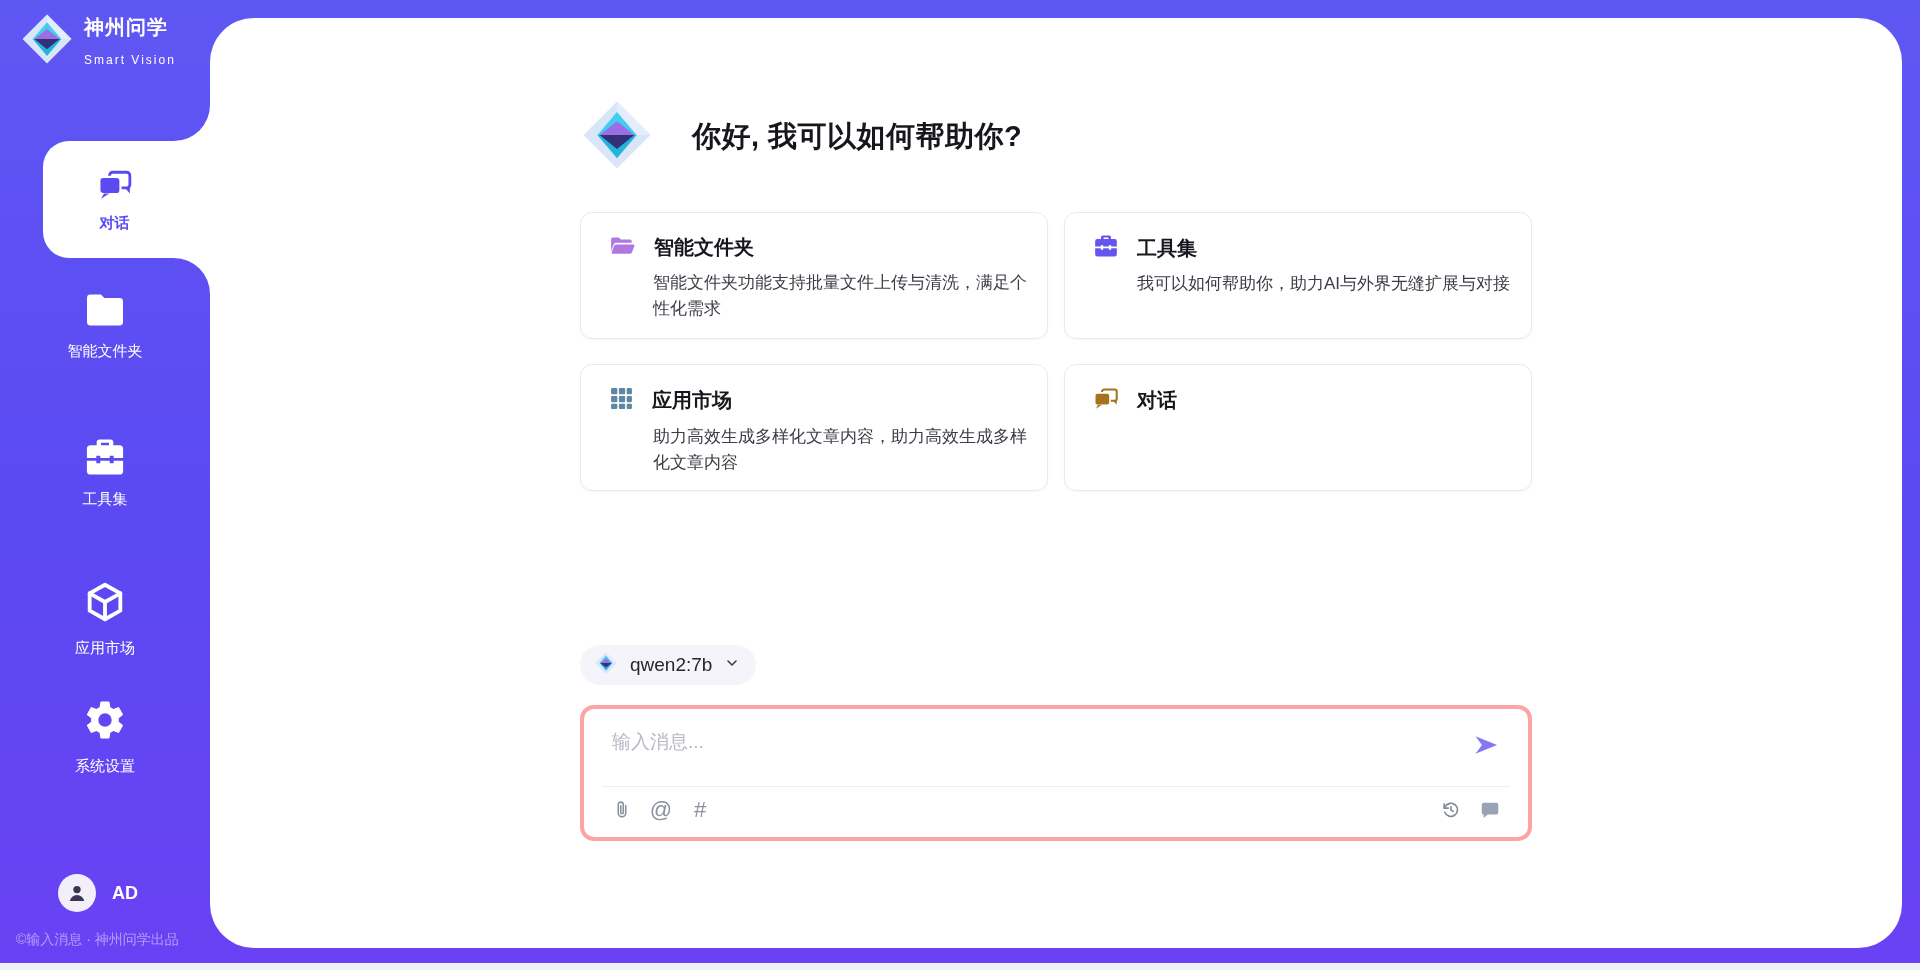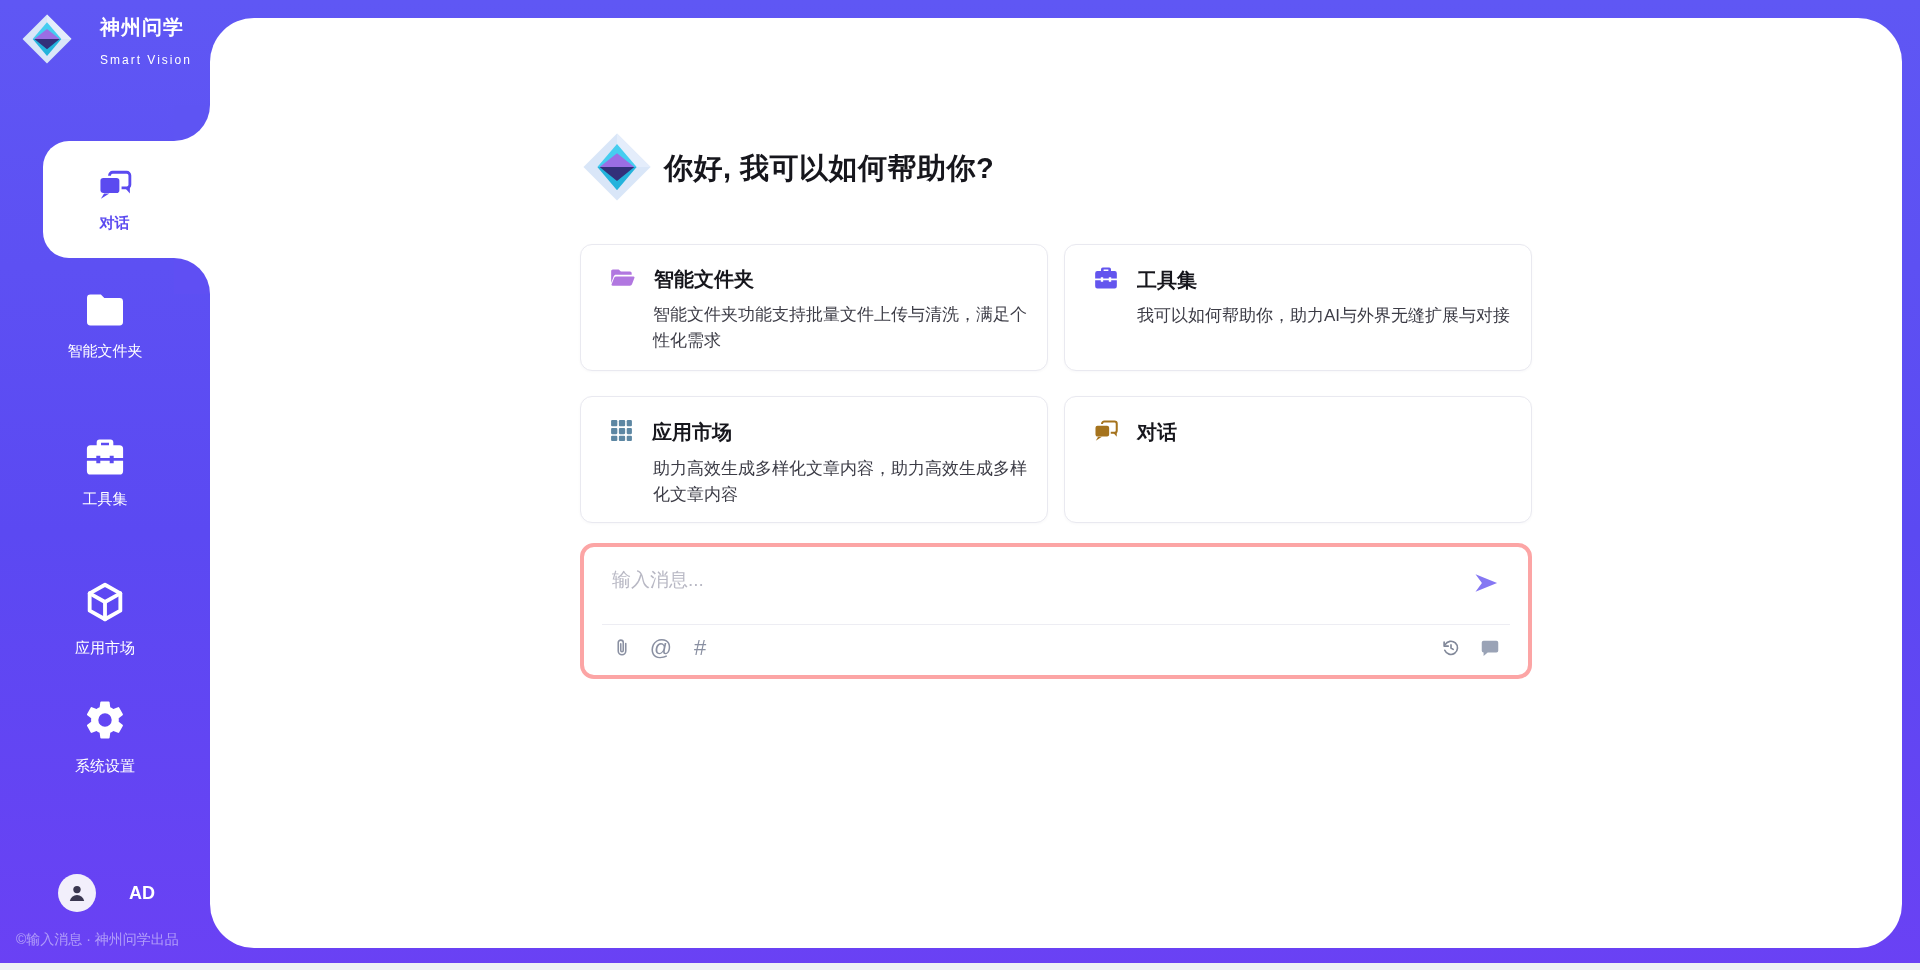--- a/index.html
+++ b/index.html
@@ -5,47 +5,47 @@
   html,body{margin:0;padding:0;background:#e9e9ef;}
   body{width:1920px;height:970px;overflow:hidden;font-family:"Liberation Sans","DejaVu Sans",sans-serif;}
   .app{position:relative;width:1920px;height:970px;background:linear-gradient(180deg,#5f57f4 0%,#5b49f2 55%,#6a41f4 100%);overflow:hidden;}
 
   
   .main-panel{position:absolute;left:210px;top:18px;width:1692px;height:930px;background:#ffffff;border-radius:44px;}
   .content{position:relative;width:952px;margin:0 auto;}
 
   
   .sidebar{position:absolute;left:0;top:0;width:210px;height:963px;}
-  .brand{position:absolute;left:20px;top:12px;display:flex;align-items:center;gap:26px;}
+  .brand{position:absolute;left:20px;top:12px;display:flex;align-items:center;gap:10px;}
   .brand-name{color:#fff;font-size:20px;font-weight:700;letter-spacing:1px;line-height:1.15;}
   .brand-sub{color:#fff;font-size:12px;letter-spacing:2px;margin-top:14px;text-align:right;}
 
   .nav-active{position:absolute;left:43px;top:141px;width:167px;height:117px;background:#fff;border-radius:26px 0 0 26px;display:flex;flex-direction:column;align-items:center;justify-content:center;padding-right:24px;box-sizing:border-box;cursor:pointer;}
   .conn{position:absolute;right:0;width:36px;height:36px;background:#fff;}
   .conn.top{top:-36px;}
   .conn.bottom{bottom:-36px;}
   .conn .quad{position:absolute;inset:0;}
   .conn.top .quad{background:#5e54f3;border-radius:0 0 100% 0;}
   .conn.bottom .quad{background:#5f4ff3;border-radius:0 100% 0 0;}
   .nav-active .nav-label{color:#5b4af0;font-size:15px;font-weight:600;margin-top:9px;}
 
   .nav-item{position:absolute;left:0;width:210px;display:flex;flex-direction:column;align-items:center;color:#fff;cursor:pointer;}
   .nav-item .nav-label{font-size:15px;margin-top:10px;font-weight:500;}
   .nav-folder{top:292px;}
   .nav-toolbox{top:438px;}
   .nav-cube{top:579px;}
   .nav-gear{top:697px;}
 
-  .user-row{position:absolute;left:58px;top:874px;display:flex;align-items:center;gap:33px;cursor:pointer;}
+  .user-row{position:absolute;left:58px;top:874px;display:flex;align-items:center;gap:16px;cursor:pointer;}
   .avatar{width:38px;height:38px;border-radius:50%;background:#f2effb;display:flex;align-items:center;justify-content:center;}
   .user-name{color:#fff;font-size:18px;font-weight:600;}
   .copyright{position:absolute;left:16px;top:931px;font-size:14px;color:rgba(255,255,255,.48);}
 
   
-  .greeting{margin:0;padding-top:112px;display:flex;align-items:center;gap:10px;height:78px;box-sizing:content-box;}
+  .greeting{margin:0;padding-top:80px;display:flex;align-items:center;gap:38px;height:78px;box-sizing:content-box;}
   .greeting h1{margin:0;font-size:29px;font-weight:700;color:#16161c;letter-spacing:.5px;}
 
   
   .cards{margin-top:36px;display:grid;grid-template-columns:468px 468px;gap:25px 16px;}
   .card{width:468px;height:127px;box-sizing:border-box;border:1px solid #e9e9f0;border-radius:12px;background:#fff;padding:21px 24px 0 28px;cursor:pointer;box-shadow:0 1px 3px rgba(30,30,60,.03);}
   .card-head{display:flex;align-items:center;gap:18px;}
   .card-title{font-size:20px;font-weight:700;color:#16161c;}
   .card-desc{margin:9px 0 0 44px;width:376px;font-size:17px;color:#3c3c46;line-height:1.5;}
 
   
@@ -244,20 +244,35 @@
               <svg width="26" height="24" viewBox="0 0 23 21">
                   <use href="#chat-bubbles"></use>
                 </svg>
             </span>
             <span class="card-title">对话</span>
           </div>
         </div>
 
       </div>
 
+      <div class="model-row">
+        <div class="model-pill">
+          <span>
+            <svg width="24" height="24" viewBox="0 0 64 64">
+                <use href="#diamond-logo"></use>
+              </svg>
+          </span>
+          <span class="model-name">qwen2:7b</span>
+          <span>
+            <svg width="16" height="16" viewBox="0 0 24 24" fill="none" stroke="#3f3f4a" stroke-width="2.4" stroke-linecap="round" stroke-linejoin="round">
+                <path d="M6 9l6 6 6-6"></path>
+              </svg>
+          </span>
+        </div>
+      </div>
 
       <div class="composer">
         <textarea placeholder="输入消息..." style=""></textarea>
 
         <button class="send-btn">
           <svg width="28" height="28" viewBox="0 0 24 24">
               <path d="M3 4.5 L21.5 12 L3 19.5 L8.5 12 Z" fill="#8577f3"></path>
             </svg>
         </button>
 

